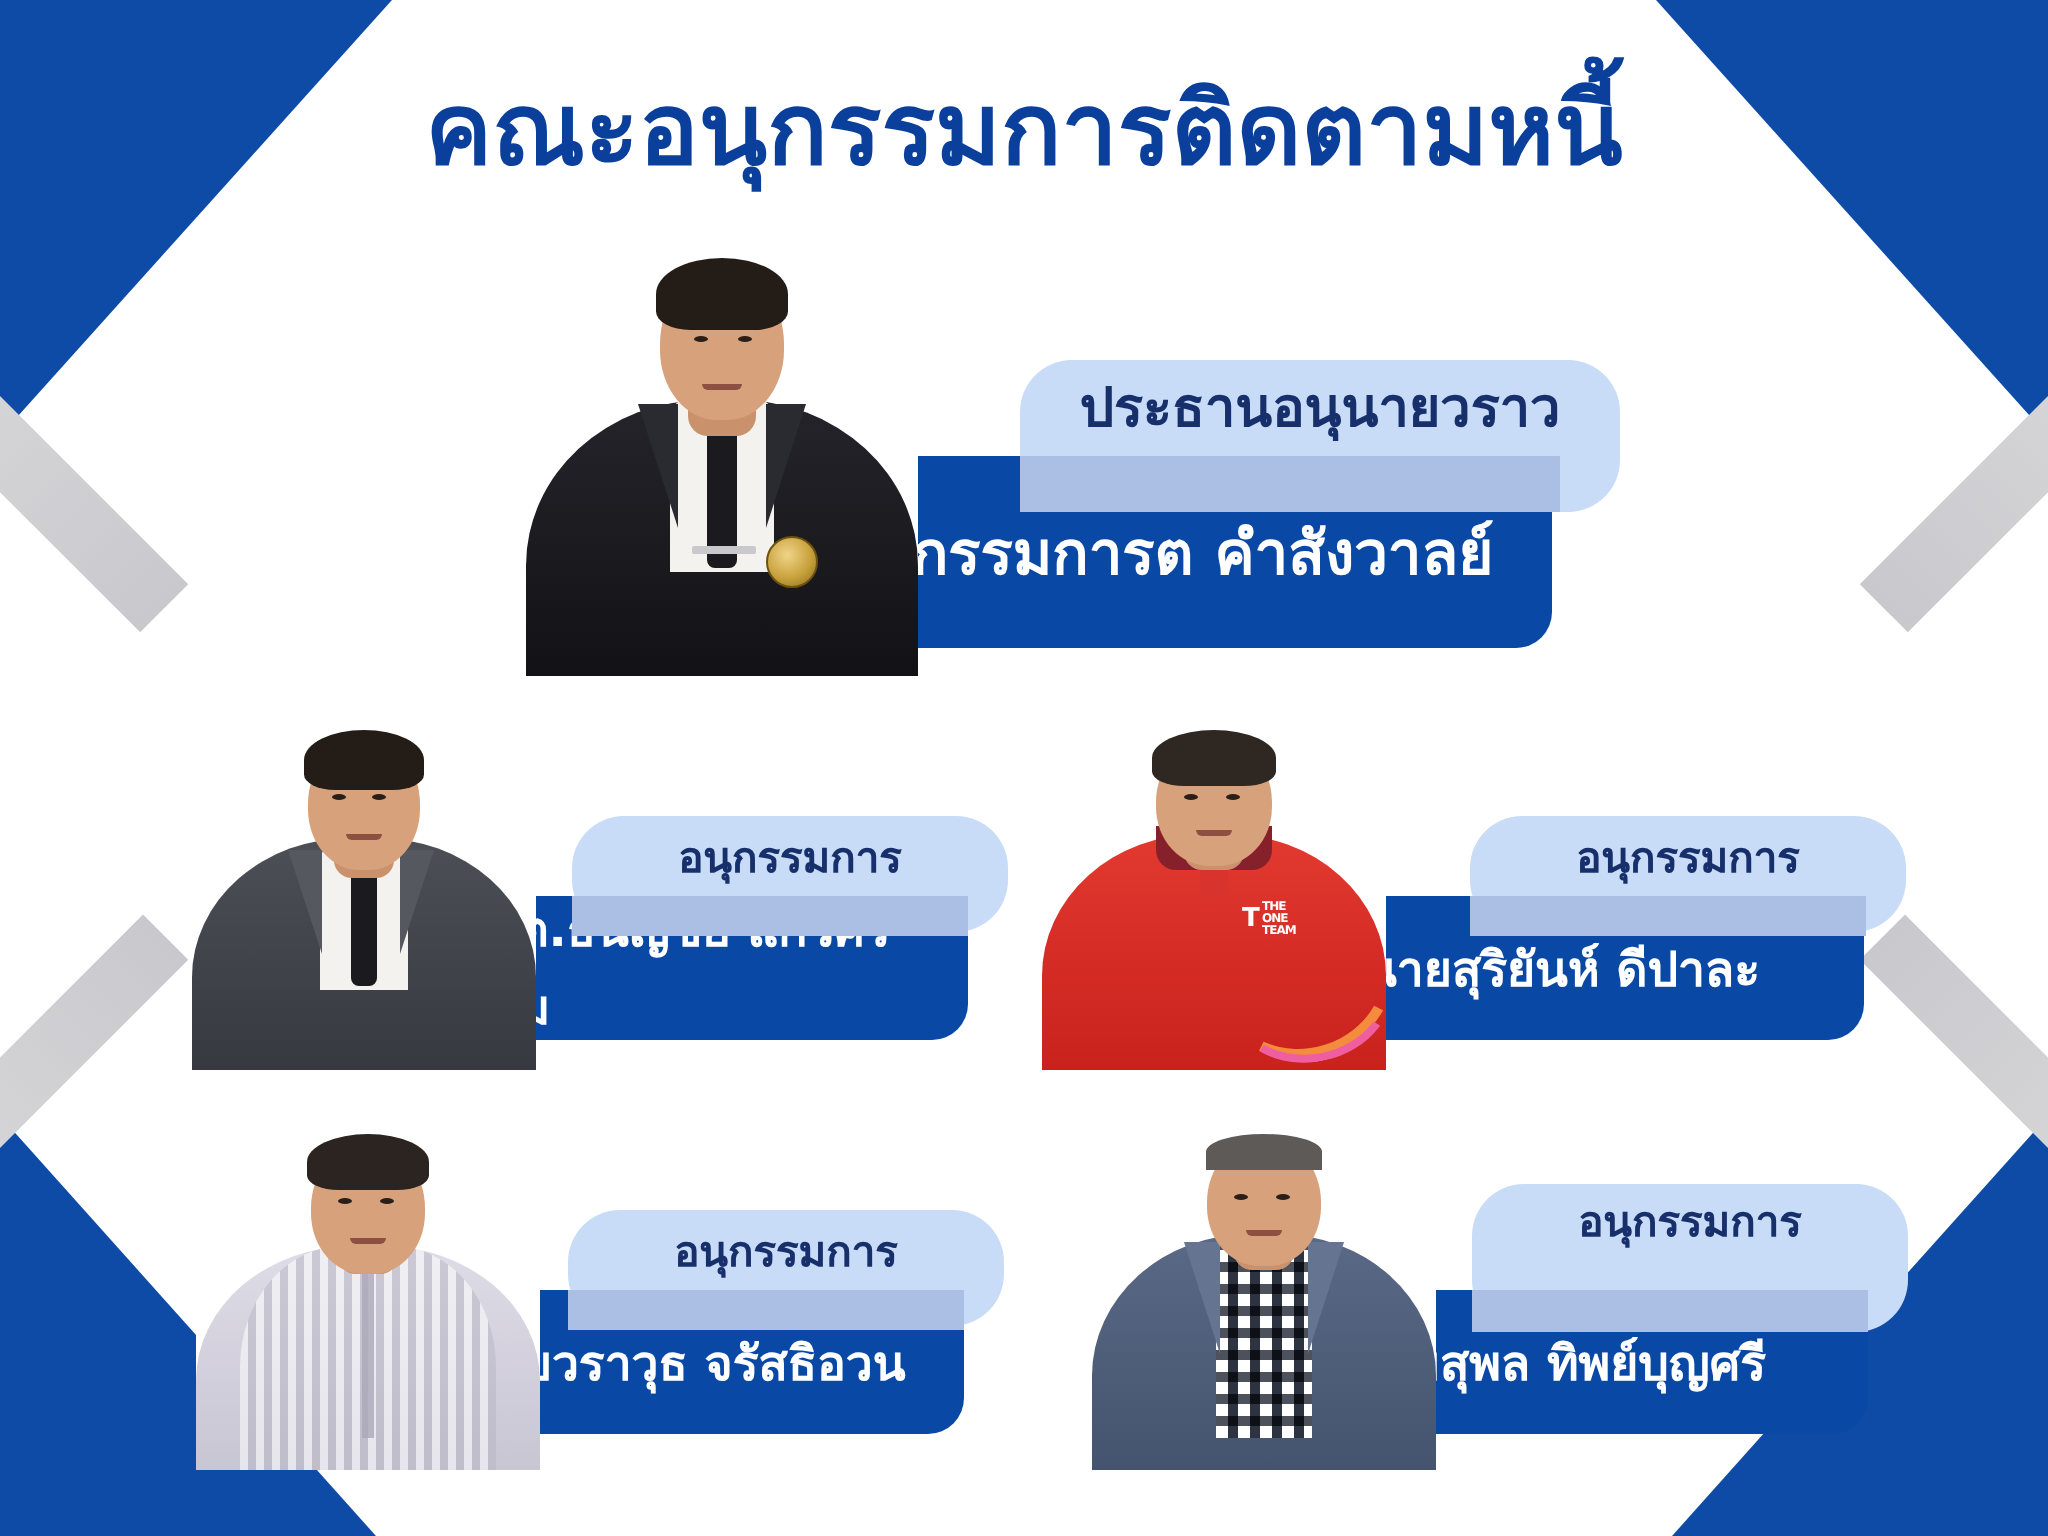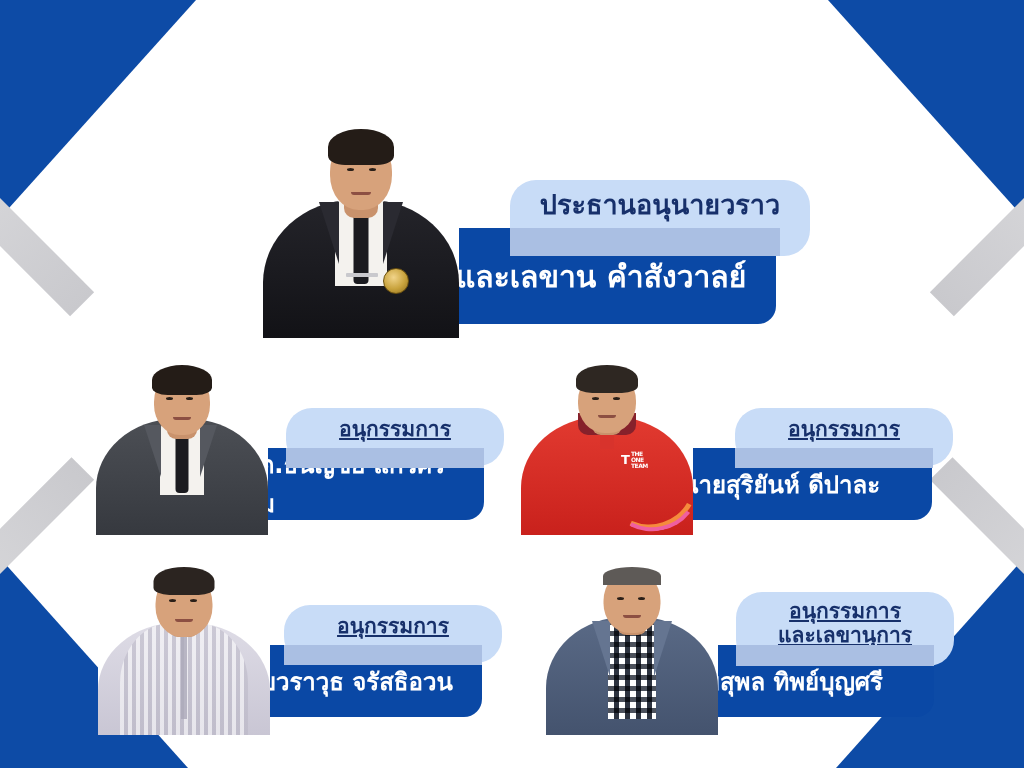--- a/index.html
+++ b/index.html
@@ -170,21 +170,21 @@
     font-size:27px;
   }
   #president-pill-ov{ left:510px; top:228px; width:270px; height:28px; background:#aabfe3; border-radius:0; }
   #president-namebar{
     left:398px; top:228px; width:378px; height:96px;
     font-size:30px; padding-left:58px;
   }
 
   
   .rowcard .photo{ width:172px; height:178px; }
-  .rowcard .pill{ width:218px; height:58px; font-size:21px;text-decoration:underline; }
+  .rowcard .pill{ width:218px; height:58px; font-size:21px; }
   .rowcard .namebar{ width:282px; height:72px; font-size:24px; }
   #r2c1-photo{ left:96px; top:357px; }
   #r2c1-pill{ left:286px; top:408px; }
   #r2c1-pill-ov{ left:286px; top:448px; width:198px; height:20px; }
   #r2c1-namebar{ left:202px; top:448px; padding-left:32px; }
   #r2c2-photo{ left:521px; top:357px; }
   #r2c2-pill{ left:735px; top:408px; }
   #r2c2-pill-ov{ left:735px; top:448px; width:198px; height:20px; }
   #r2c2-namebar{ left:650px; top:448px; padding-left:32px; }
   #r3c1-photo{ left:98px; top:557px; }
@@ -245,20 +245,21 @@
   <div class="deco tr-gray"></div>
 
   <div class="deco bl-navy"></div>
   <div class="deco bl-blue"></div>
   <div class="deco bl-gray"></div>
 
   <div class="deco br-navy"></div>
   <div class="deco br-blue"></div>
   <div class="deco br-gray"></div>
 
+  <div id="page-title">คณะอนุกรรมการติดตามหนี้</div>
 
   <div class="member">
 
     <div class="photo" id="president-photo">
       <div class="portrait">
         <div class="p-bg"></div>
 
         <div class="p-body blazer-black" style="width:196px;height:138px;"></div>
 
         <div class="p-shirt" style="width:52px;height:86px;top:82px;border-radius:8px 8px 0 0;"></div>
@@ -277,21 +278,21 @@
         <div class="p-hair" style="width:66px;height:36px;top:11px;"></div>
         <div class="p-eye" style="left:84px;top:50px;"></div>
         <div class="p-eye" style="left:106px;top:50px;"></div>
         <div class="p-mouth" style="top:74px;width:20px;"></div>
       </div>
     </div>
 
     <div class="pill" id="president-pill">ประธานอนุนายวราว</div>
     <div class="pill-overlap" id="president-pill-ov"></div>
     <div class="namebar" id="president-namebar">
-      <span class="txt">และเลขาน คำสังวาลย์</span>
+      <span class="txt">กรรมการต คำสังวาลย์</span>
     </div>
   </div>
 
   <div class="member rowcard">
 
     <div class="photo" id="r2c1-photo">
       <div class="portrait">
         <div class="p-bg"></div>
         <div class="p-body blazer-gray" style="width:172px;height:116px;"></div>
         <div class="p-shirt" style="width:44px;height:72px;top:66px;border-radius:7px 7px 0 0;"></div>
@@ -381,21 +382,21 @@
         <div class="p-head" style="width:57px;height:64px;top:12px;"></div>
         <div class="p-hair-b" style="width:58px;height:18px;top:10px;background:#5e5a57;"></div>
         <div class="p-eye" style="left:71px;top:40px;"></div>
         <div class="p-eye" style="left:92px;top:40px;"></div>
         <div class="p-mouth" style="top:58px;width:18px;"></div>
       </div>
     </div>
 
     <div class="pill" id="r3c2-pill">
       <span>
-        <span>อนุกรรมการ</span><br><span>และเลขานุการ</span>
+        <span>อนุกรรมการ</span><br>
       </span>
     </div>
     <div class="pill-overlap" id="r3c2-pill-ov"></div>
     <div class="namebar" id="r3c2-namebar">
       <span class="txt">นายสุพล ทิพย์บุญศรี</span>
     </div>
   </div>
 
 </div>
 

